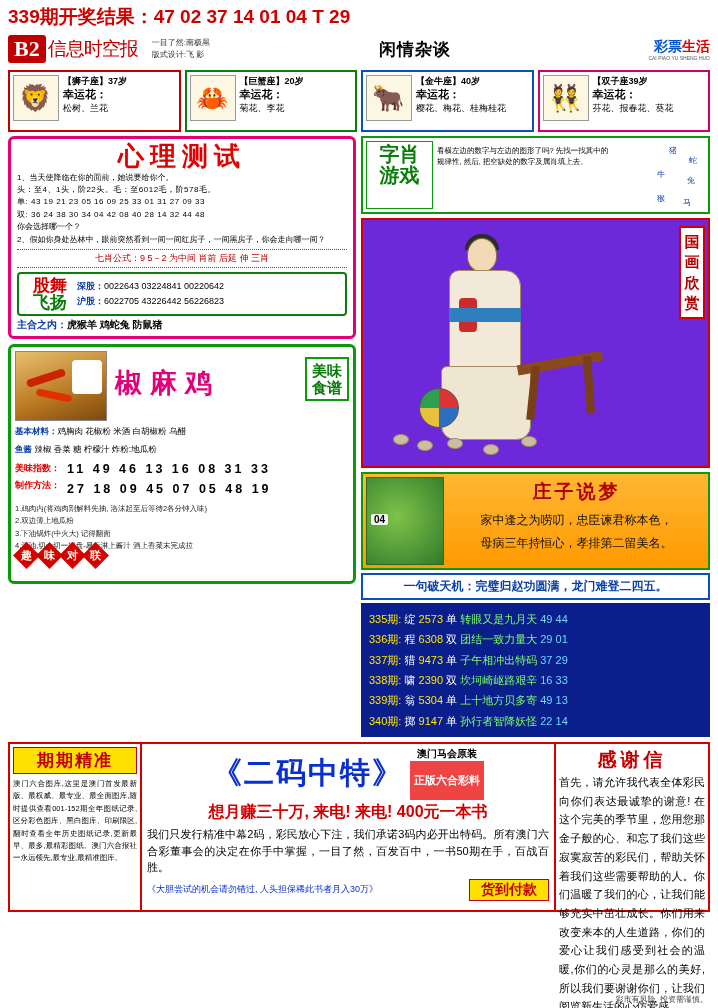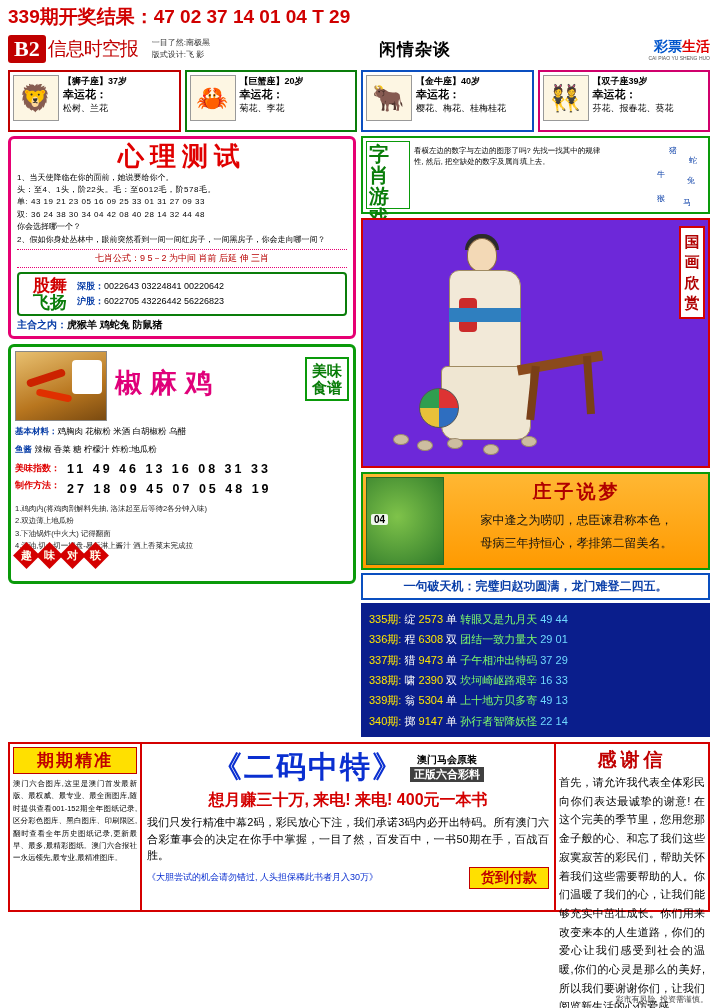--- a/index.html
+++ b/index.html
@@ -235,21 +235,21 @@
   
   .zigame {
     border: 2px solid #0a9a0a;
     background: #ffffff;
     height: 78px;
     display: flex;
     padding: 3px;
   }
   .zg-title {
     font-size: 20px; font-weight: bold; color: #0a7d0a;
-    line-height: 1.05; width: 44px; 
+    line-height: 1.05; width: 67px; text-align: center;
     font-family: "Liberation Serif", serif;
     border: 1px solid #0a9a0a;
     padding: 2px;
   }
   .zg-desc { font-size: 7.5px; line-height: 1.5; padding: 4px; flex: 1; }
   .zg-wheel {
     width: 92px; position: relative; font-size: 8px; color: #0a3fa8;
   }
   .zg-wheel .w { position: absolute; }
 
@@ -353,21 +353,21 @@
   .bl-body { font-size: 7.5px; line-height: 1.65; margin-top: 4px; text-align: justify; }
 
   .bc { flex: 1; padding: 3px 5px; border-right: 2px solid #d40000; position: relative;}
   .bc-head { display: flex; align-items: center; justify-content: center; }
   .bc-title {
     font-size: 30px; font-weight: bold; color: #0a2fd0;
     font-family: "Liberation Serif", serif; letter-spacing: 2px;
   }
   .bc-badge { margin-left: 6px; text-align: center; }
   .bc-badge .l1 { font-size: 10px; color: #000; font-weight: bold; }
-  .bc-badge .l2 { background: #404040; color: #fff; font-size: 11px; font-weight: bold; padding: 0 4px; }
+  .bc-badge .l2 { background: #ef4444; color: #fff; font-size: 11px; font-weight: bold; padding: 12px 4px; }
   .bc-line1 { font-size: 16px; font-weight: bold; color: #d40000; text-align: center; margin-top: 2px; }
   .bc-para { font-size: 11px; line-height: 1.5; margin-top: 3px; text-align: justify; }
   .bc-foot { display: flex; align-items: center; margin-top: 3px; }
   .bc-foot .t { font-size: 9px; color: #0a2fd0; flex: 1; }
   .bc-foot .pay { background: #ffe000; border: 1px solid #c00000; color: #c00000; font-weight: bold; font-size: 14px; padding: 1px 11px; }
 
   .br { width: 152px; padding: 3px; }
   .br-title {
     text-align: center; font-size: 19px; font-weight: bold; color: #c00000;
     letter-spacing: 4px; font-family: "Liberation Serif", serif;

